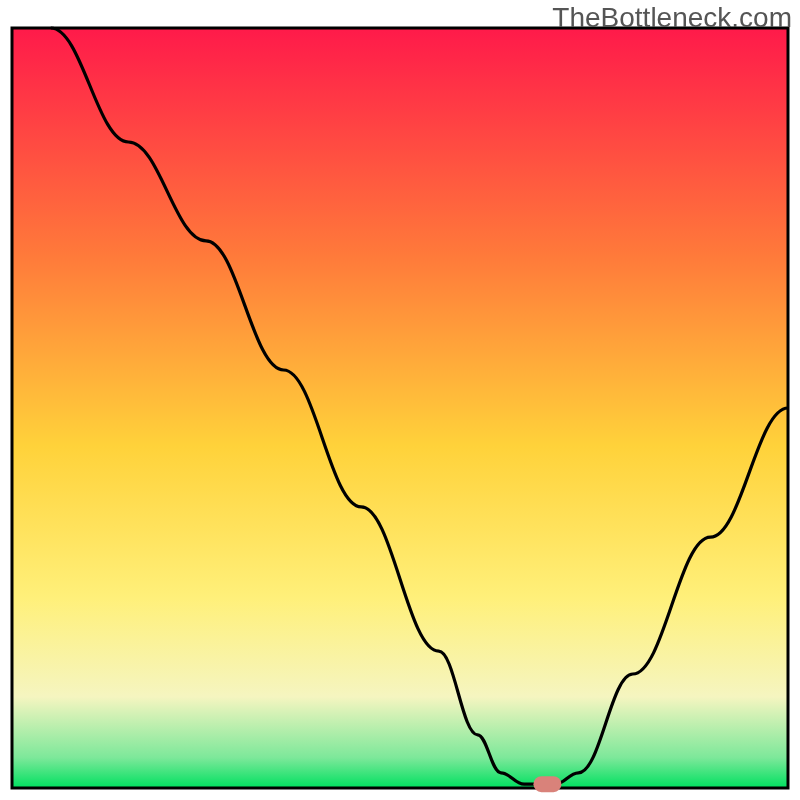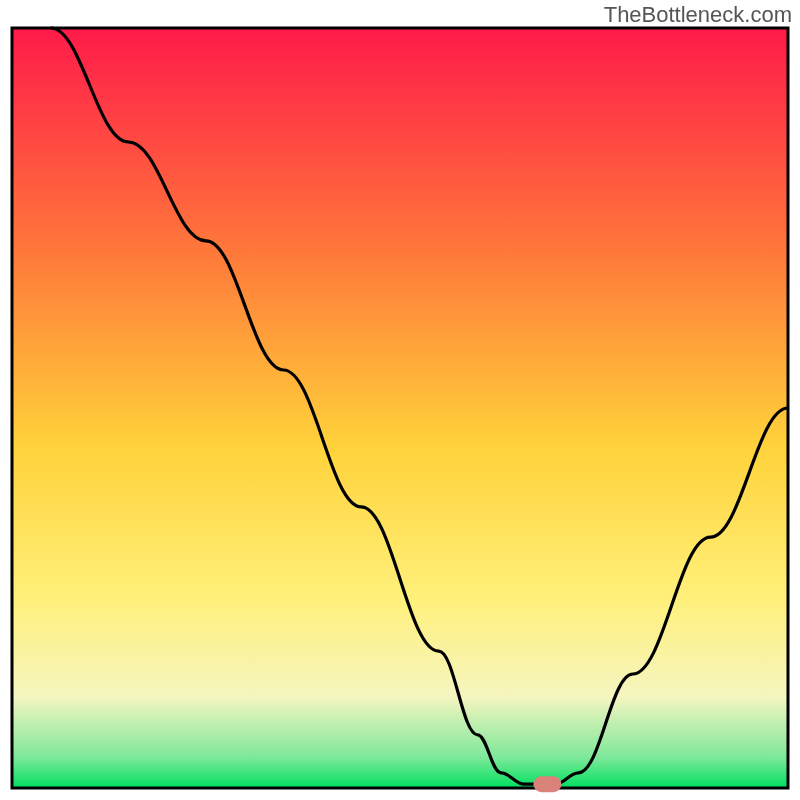--- a/index.html
+++ b/index.html
@@ -15,21 +15,21 @@
     position: absolute;
     top: 0;
     left: 0;
     width: 800px;
     height: 800px;
   }
   .watermark {
     position: absolute;
     top: 2px;
     right: 8px;
-    font-size: 22px;
+    font-size: 28px;
     color: #555;
     font-weight: 500;
     z-index: 10;
   }
   svg {
     display: block;
   }
 </style>
 </head>
 <body>

